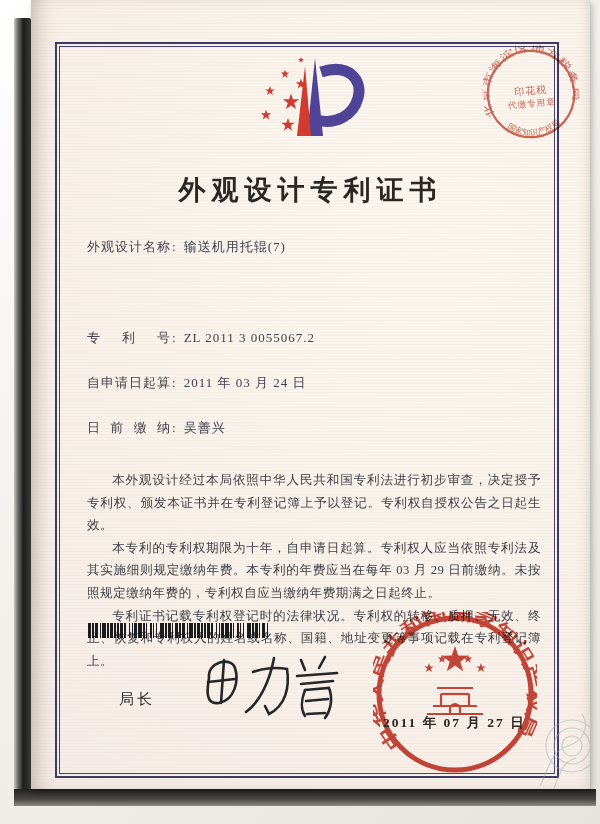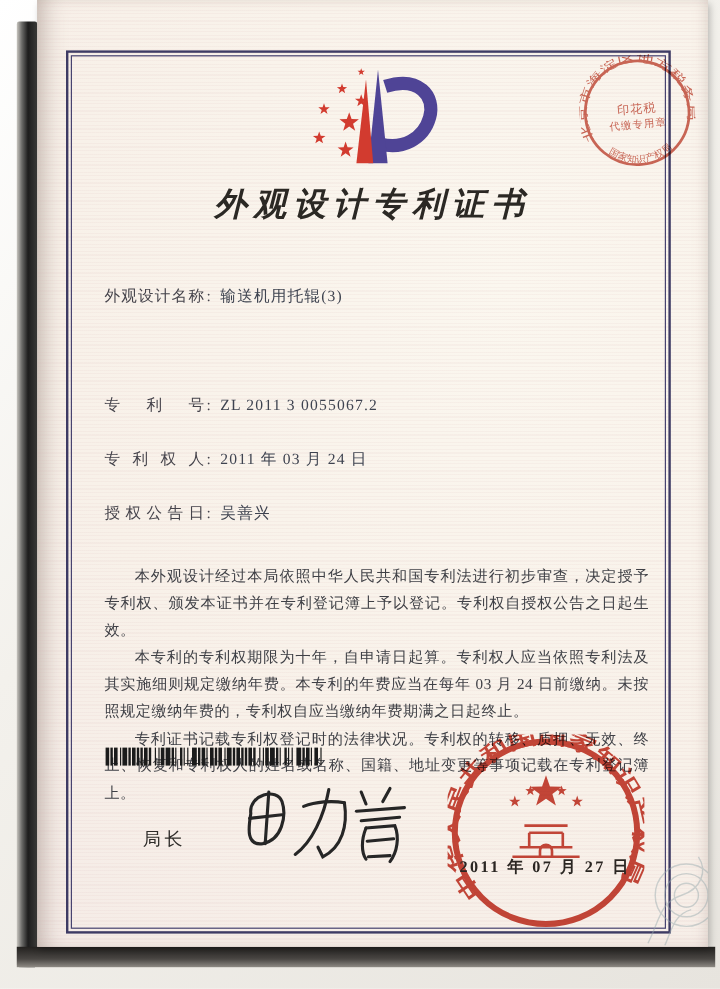--- a/index.html
+++ b/index.html
@@ -25,21 +25,21 @@
                2px 3px 6px rgba(0,0,0,.25);
   }
   .page .texture{
     position:absolute;inset:0;pointer-events:none;
     background:repeating-linear-gradient(0deg,rgba(214,176,176,.10) 0 1px,rgba(255,255,255,0) 1px 3px);
   }
   .frame{position:absolute;left:24px;top:42px;width:500px;height:732px;border:2px solid #3e3b64;}
   .frame::after{content:"";position:absolute;inset:2px;border:1px solid #474370;}
   .cert-number{position:absolute;left:56px;top:76px;font-size:13px;letter-spacing:2.5px;color:#56504d;white-space:nowrap;}
   .logo{position:absolute;left:224px;top:50px;}
-  .title{position:absolute;left:0;top:152px;width:100%;text-align:center;font-size:27px;font-weight:bold;letter-spacing:6px;color:#2b2824;font-style:italic;}
+  .title{position:absolute;left:0;top:172px;width:100%;text-align:center;font-size:27px;font-weight:bold;letter-spacing:6px;color:#2b2824;}
   .field{position:absolute;left:56px;font-size:13px;color:#45434b;letter-spacing:1px;white-space:nowrap;}
   .flabel{display:inline-block;min-width:84px;text-align:justify;text-align-last:justify;}
   .fcolon{margin:0 7px 0 1px;}
   .fvalue{color:#3e4350;}
   .body-text{position:absolute;left:56px;top:469px;width:454px;font-size:12.6px;line-height:22.6px;color:#3f4046;text-align:justify;}
   .body-text p{margin:0;text-indent:2em;letter-spacing:.5px;}
   .barcode{position:absolute;left:57px;top:623px;height:15px;display:flex;}
   .barcode i{display:block;height:100%;background:#1b1b1b;}
   .barcode i.gap{background:transparent;}
   .director-label{position:absolute;left:88px;top:690px;font-size:15px;letter-spacing:3px;color:#2e2c29;}
@@ -78,35 +78,35 @@
       <use href="#st" transform="translate(15,41) scale(.5)"></use>
       <use href="#st" transform="translate(36,52) scale(.85)"></use>
       <use href="#st" transform="translate(11,65) scale(.55)"></use>
       <use href="#st" transform="translate(33,75) scale(.7)"></use>
     </g>
   </svg>
 
   <div class="title">外观设计专利证书</div>
 
   <div class="field" style="top:238px">
-    <span class="flabel">外观设计名称</span><span class="fcolon">:</span><span class="fvalue">输送机用托辊(3)</span>
+    <span class="flabel">外观设计名称</span><span class="fcolon">:</span><span class="fvalue">输送机用托辊(7)</span>
   </div>
   <div class="field" style="top:329px">
     <span class="flabel">专利号</span><span class="fcolon">:</span><span class="fvalue">ZL 2011 3 0055067.2</span>
   </div>
   <div class="field" style="top:374px">
-    <span class="flabel">专利权人</span><span class="fcolon">:</span><span class="fvalue">2011 年 03 月 24 日</span>
+    <span class="flabel">自申请日起算</span><span class="fcolon">:</span><span class="fvalue">2011 年 03 月 24 日</span>
   </div>
   <div class="field" style="top:419px">
-    <span class="flabel">授权公告日</span><span class="fcolon">:</span><span class="fvalue">吴善兴</span>
+    <span class="flabel">日前缴纳</span><span class="fcolon">:</span><span class="fvalue">吴善兴</span>
   </div>
 
   <div class="body-text">
     <p>本外观设计经过本局依照中华人民共和国专利法进行初步审查，决定授予专利权、颁发本证书并在专利登记簿上予以登记。专利权自授权公告之日起生效。</p>
-    <p>本专利的专利权期限为十年，自申请日起算。专利权人应当依照专利法及其实施细则规定缴纳年费。本专利的年费应当在每年 03 月 24 日前缴纳。未按照规定缴纳年费的，专利权自应当缴纳年费期满之日起终止。</p>
+    <p>本专利的专利权期限为十年，自申请日起算。专利权人应当依照专利法及其实施细则规定缴纳年费。本专利的年费应当在每年 03 月 29 日前缴纳。未按照规定缴纳年费的，专利权自应当缴纳年费期满之日起终止。</p>
     <p>专利证书记载专利权登记时的法律状况。专利权的转移、质押、无效、终止、恢复和专利权人的姓名或名称、国籍、地址变更等事项记载在专利登记簿上。</p>
   </div>
 
   <div class="barcode">
       <i style="width: 3px;"></i>
       <i class="gap" style="width: 1px;"></i>
       <i style="width: 2px;"></i>
       <i class="gap" style="width: 1px;"></i>
       <i style="width: 3px;"></i>
       <i class="gap" style="width: 2px;"></i>

